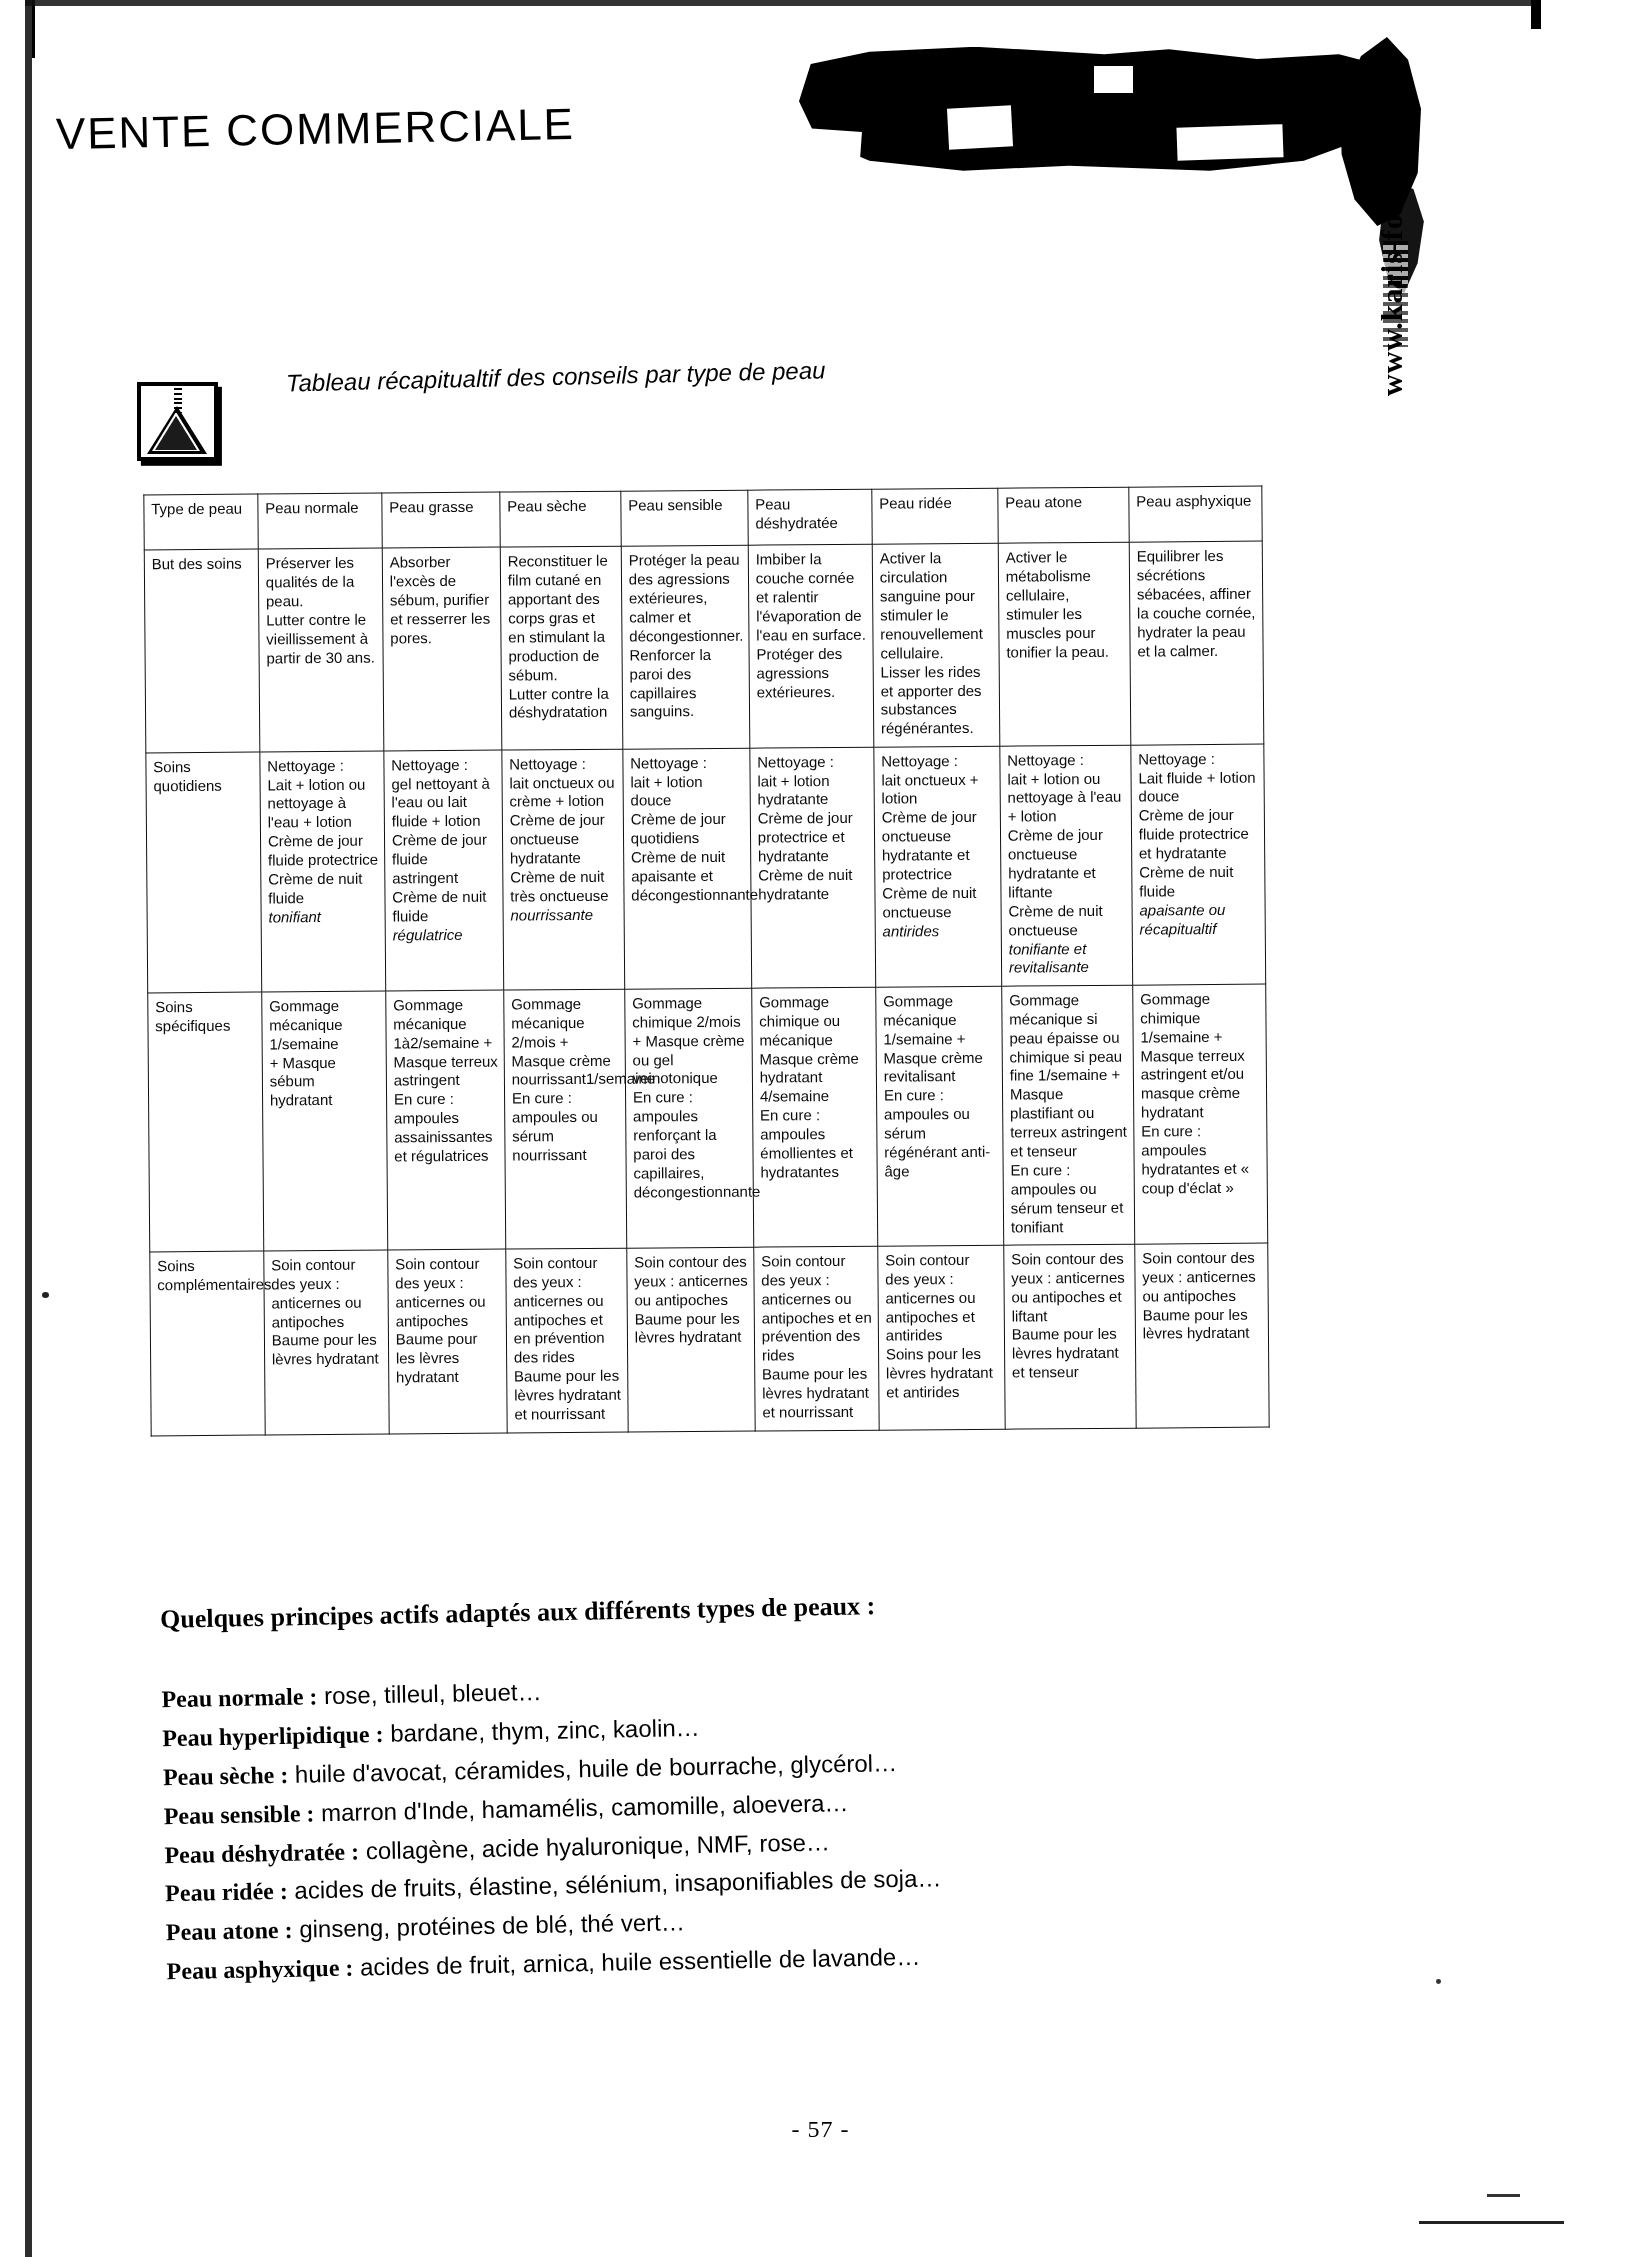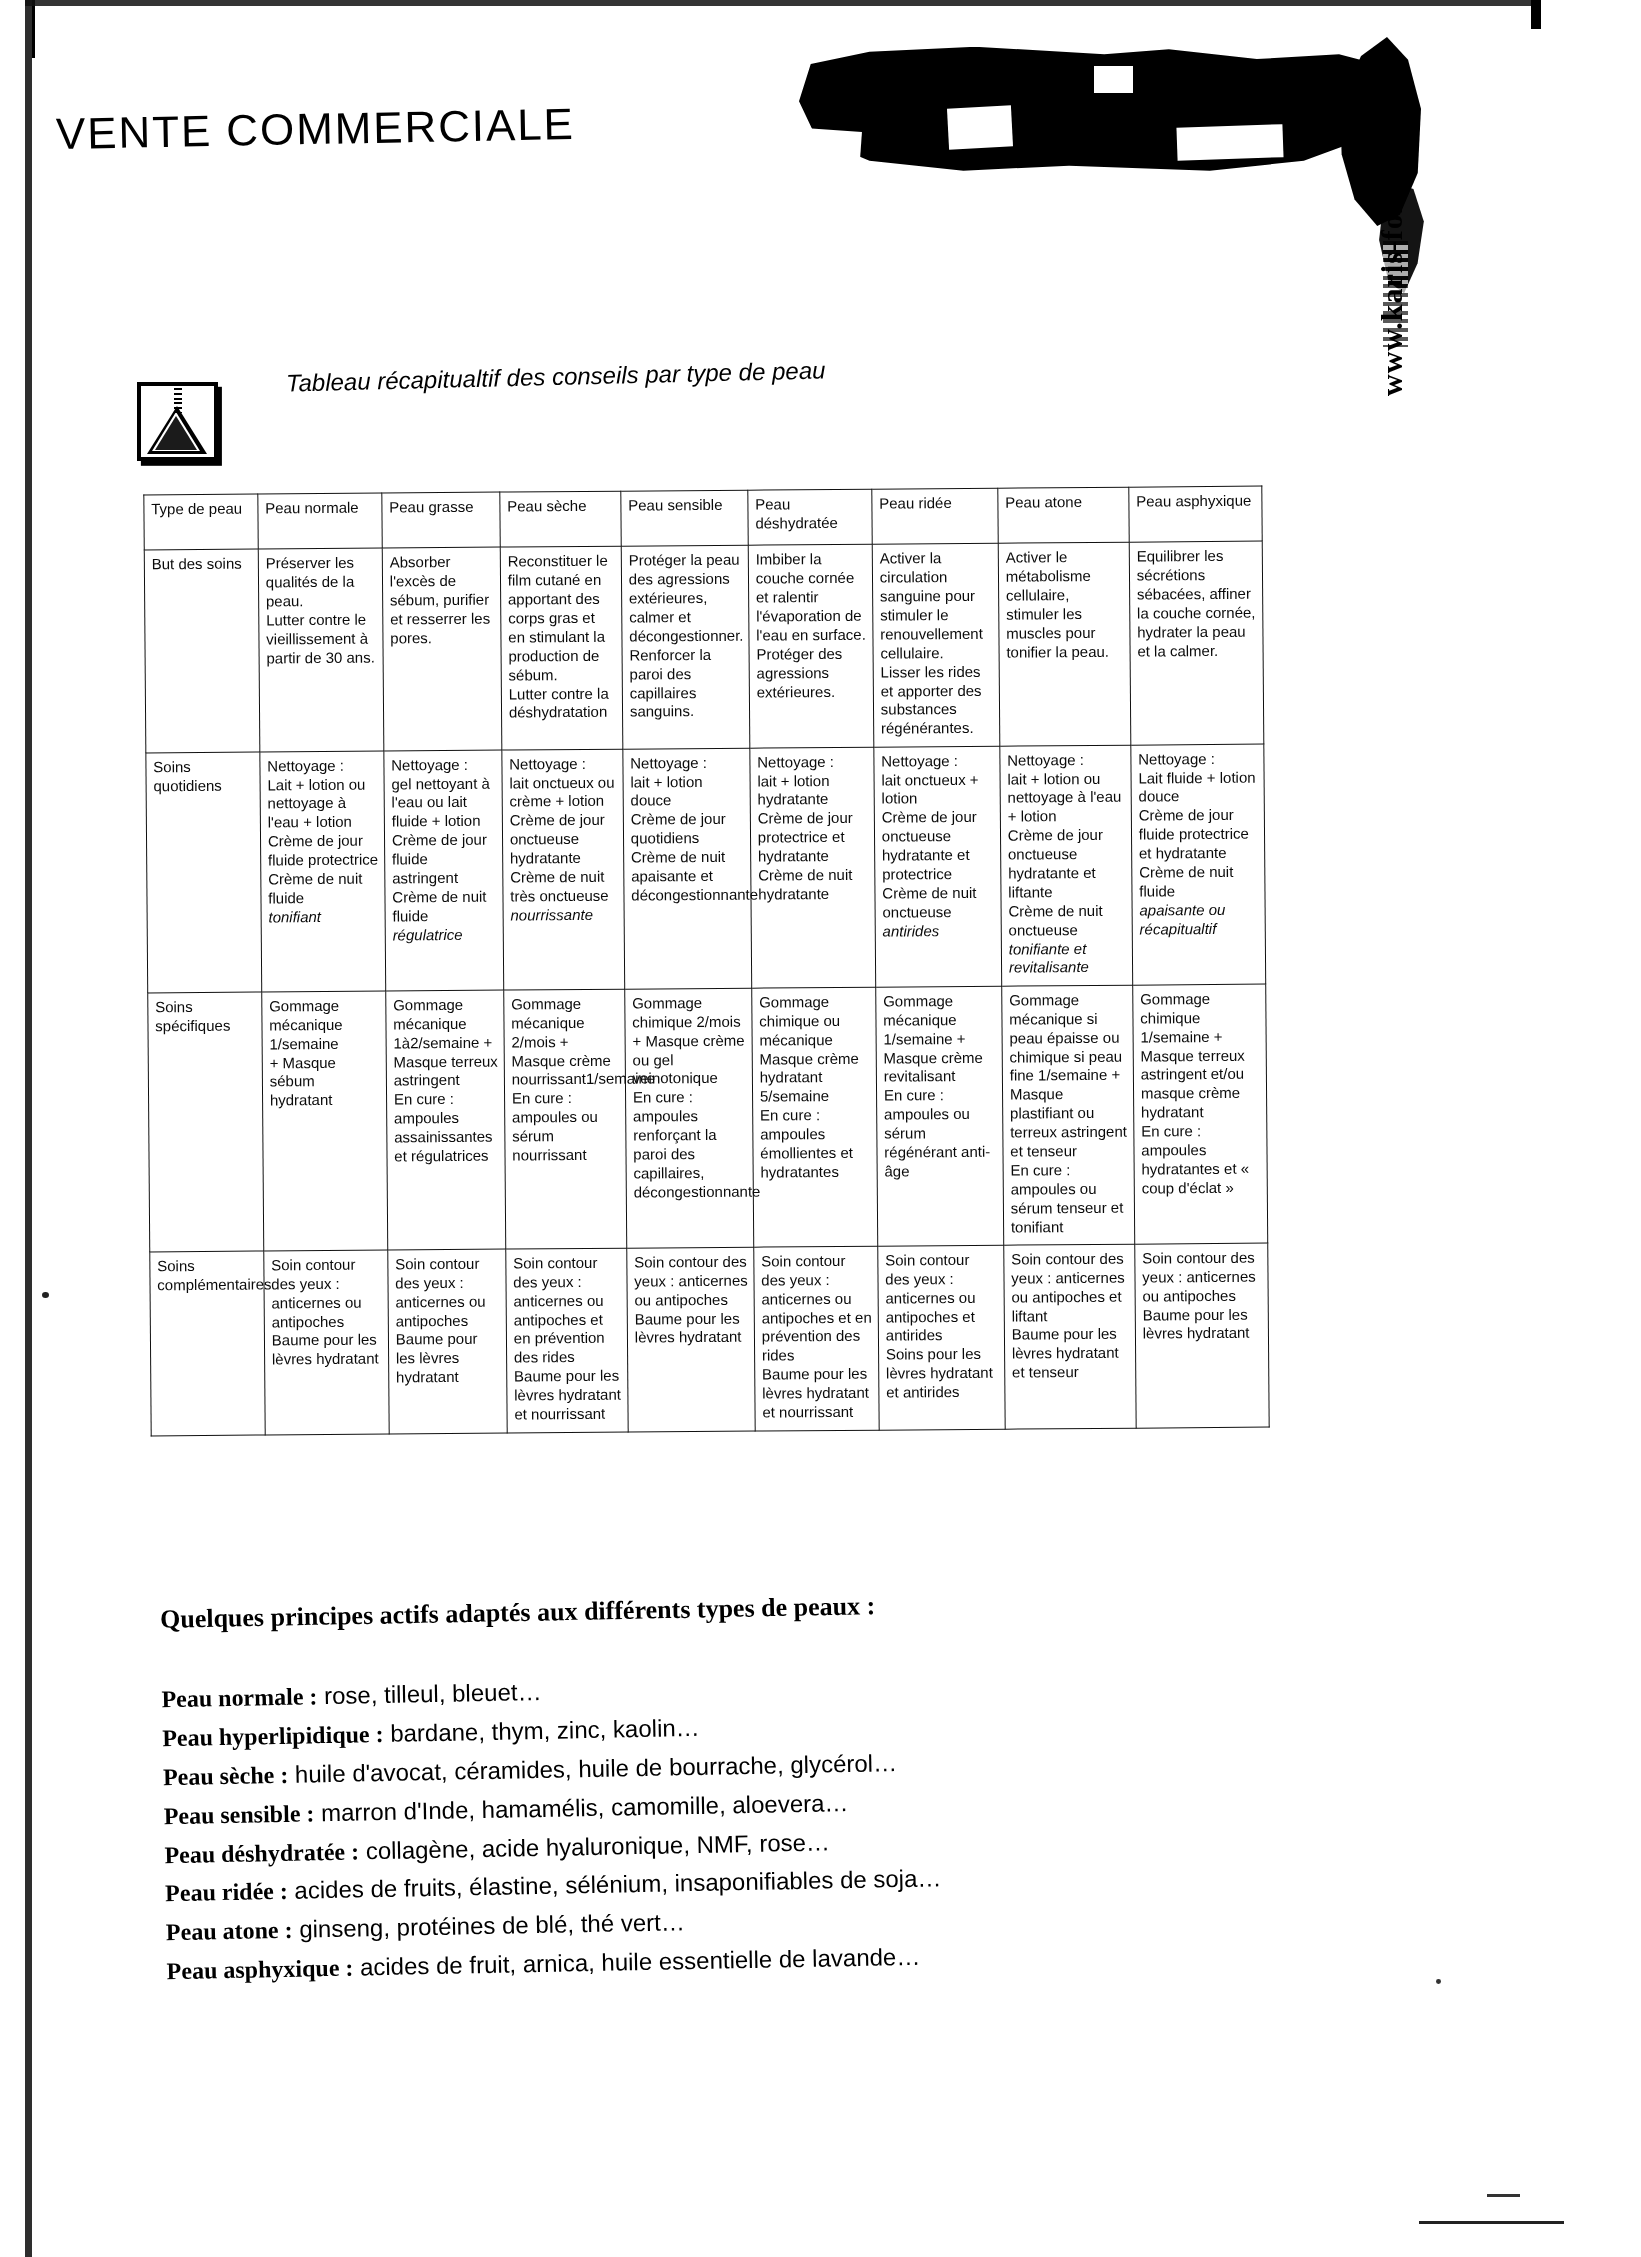--- a/index.html
+++ b/index.html
@@ -468,21 +468,21 @@
             <td>
               <span class="cell-line">Gommage mécanique 2/mois + Masque crème nourrissant1/semaine</span>
               <span class="cell-line">En cure : ampoules ou sérum nourrissant</span>
             </td>
             <td>
               <span class="cell-line">Gommage chimique 2/mois + Masque crème ou gel veinotonique</span>
               <span class="cell-line">En cure : ampoules renforçant la paroi des capillaires, décongestionnante</span>
             </td>
             <td>
               <span class="cell-line">Gommage chimique ou mécanique</span>
-              <span class="cell-line">Masque crème hydratant 5/semaine</span>
+              <span class="cell-line">Masque crème hydratant 4/semaine</span>
               <span class="cell-line">En cure : ampoules émollientes et hydratantes</span>
             </td>
             <td>
               <span class="cell-line">Gommage mécanique 1/semaine + Masque crème revitalisant</span>
               <span class="cell-line">En cure : ampoules ou sérum régénérant anti-âge</span>
             </td>
             <td>
               <span class="cell-line">Gommage mécanique si peau épaisse ou chimique si peau fine 1/semaine + Masque plastifiant ou terreux astringent et tenseur</span>
               <span class="cell-line">En cure : ampoules ou sérum tenseur et tonifiant</span>
             </td>
@@ -536,15 +536,16 @@
       <div class="active-line"><span class="lbl">Peau normale :</span><span class="val"> rose, tilleul, bleuet…</span></div>
       <div class="active-line"><span class="lbl">Peau hyperlipidique :</span><span class="val"> bardane, thym, zinc, kaolin…</span></div>
       <div class="active-line"><span class="lbl">Peau sèche :</span><span class="val"> huile d'avocat, céramides, huile de bourrache, glycérol…</span></div>
       <div class="active-line"><span class="lbl">Peau sensible :</span><span class="val"> marron d'Inde, hamamélis, camomille, aloevera…</span></div>
       <div class="active-line"><span class="lbl">Peau déshydratée :</span><span class="val"> collagène, acide hyaluronique, NMF, rose…</span></div>
       <div class="active-line"><span class="lbl">Peau ridée :</span><span class="val"> acides de fruits, élastine, sélénium, insaponifiables de soja…</span></div>
       <div class="active-line"><span class="lbl">Peau atone :</span><span class="val"> ginseng, protéines de blé, thé vert…</span></div>
       <div class="active-line"><span class="lbl">Peau asphyxique :</span><span class="val"> acides de fruit, arnica, huile essentielle de lavande…</span></div>
     </div>
 
+  <div class="page-number">- 57 -</div>
 
 </div>
 
 
 </body></html>

